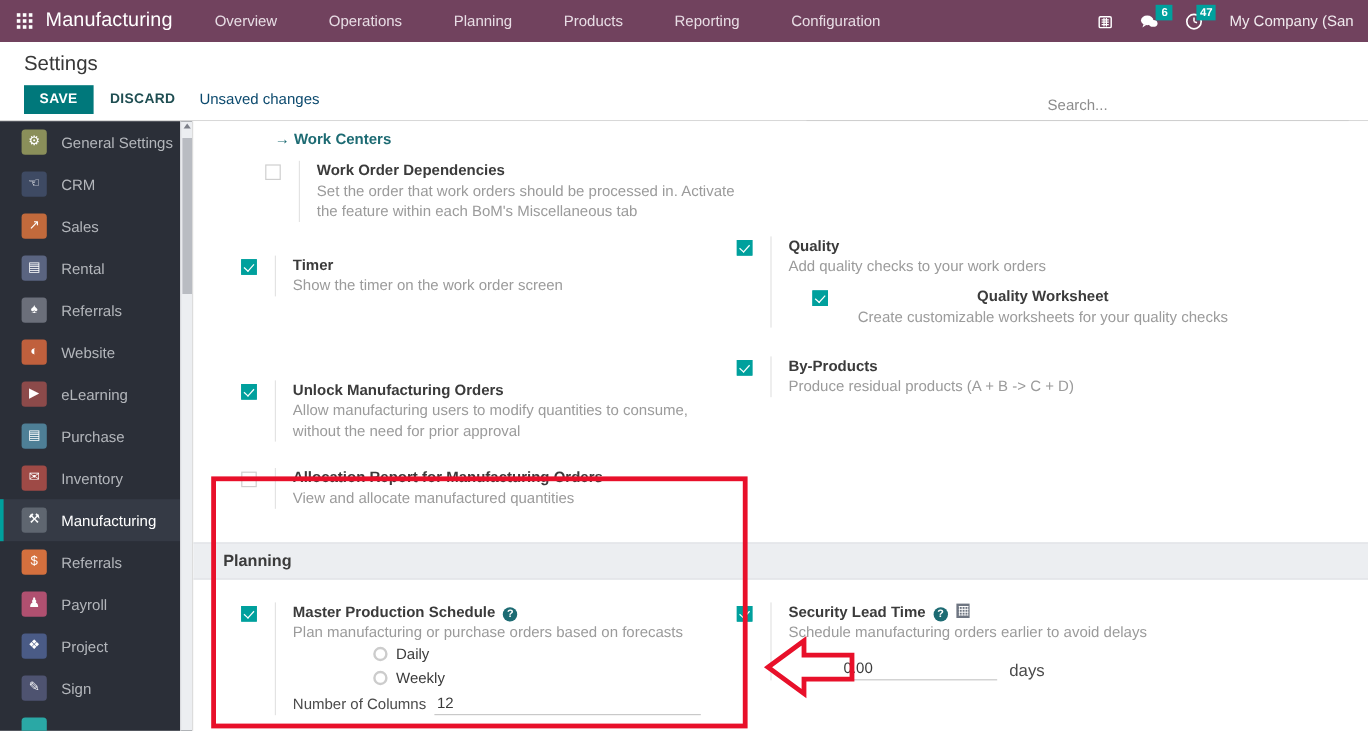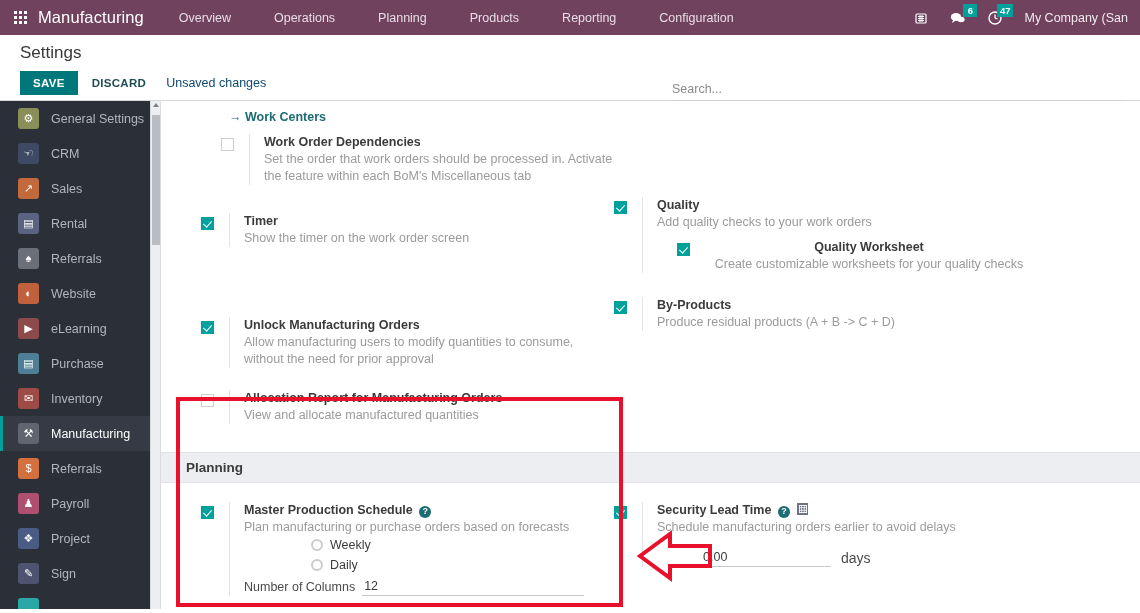--- a/index.html
+++ b/index.html
@@ -41,21 +41,21 @@
     background: #00787b; color: #fff; border: 0; font-size: 11.5px; font-weight: bold;
     padding: 6px 13px; letter-spacing: .3px; cursor: pointer;
   }
   .btn-discard {
     background: transparent; border: 0; color: #1f4e52; font-size: 11.5px; font-weight: bold;
     padding: 6px 14px; letter-spacing: .3px; cursor: pointer;
   }
   .unsaved { font-size: 12.5px; color: #0c4a6e; margin-left: 6px; }
   .searchbox {
     position: absolute; left: 672px; top: 44px; width: 452px;
-    border-bottom: 1px solid #cfcfcf; padding-bottom: 3px;
+    border-bottom: 1px solid #cfcfcf; padding-bottom: 3px; text-align: center;
   }
   .searchbox span { font-size: 12.5px; color: #8c8c8c; }
 
   
   .shell { display: flex; height: 508px; }
 
   
   .sidebar {
     width: 160px; background: #2b2f38; position: relative; overflow: hidden; flex: 0 0 160px;
   }
@@ -400,25 +400,25 @@
           <div class="sbody">
             <div class="stitle">
               <span>Master Production Schedule</span>
               <span class="help-ico">?</span>
             </div>
             <div class="sdesc">Plan manufacturing or purchase orders based on forecasts</div>
 
             <div class="radio-stack">
               <div class="radio-line indent-radio">
                 <span class="radio"></span>
-                <span class="radio-label">Weekly</span>
+                <span class="radio-label">Daily</span>
               </div>
               <div class="radio-line indent-radio">
                 <span class="radio"></span>
-                <span class="radio-label">Daily</span>
+                <span class="radio-label">Weekly</span>
               </div>
             </div>
 
             <div class="frow" style="margin-top:4px;">
               <span class="flabel">Number of Columns</span>
               <input class="uinput" style="width: 222px;" value="12">
             </div>
           </div>
         </div>
       </div>

